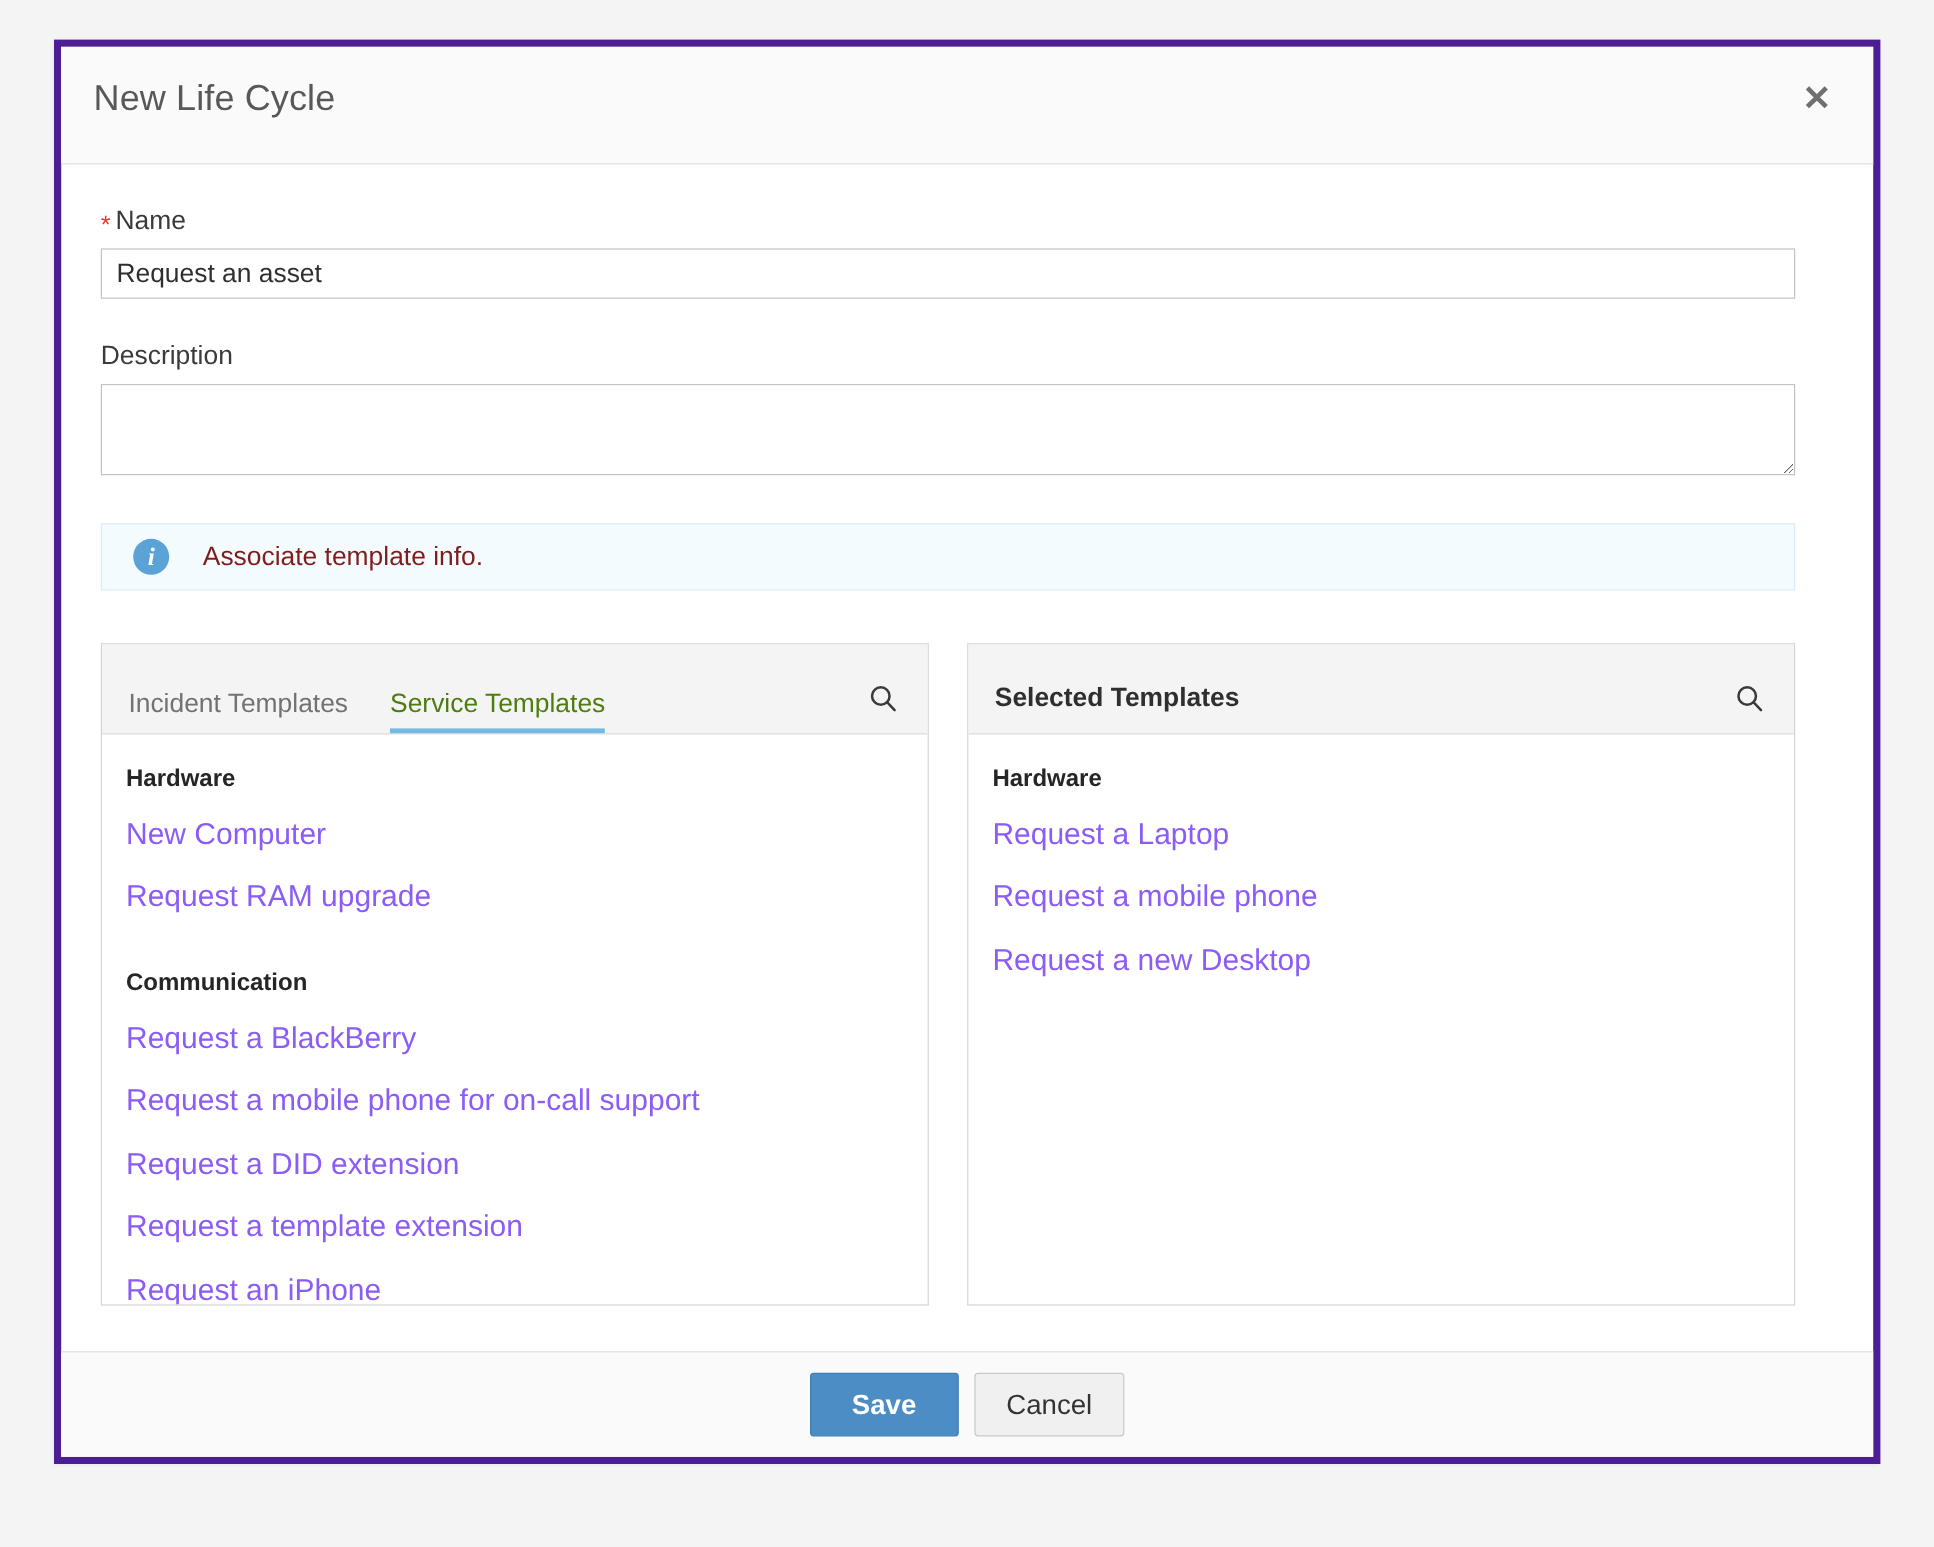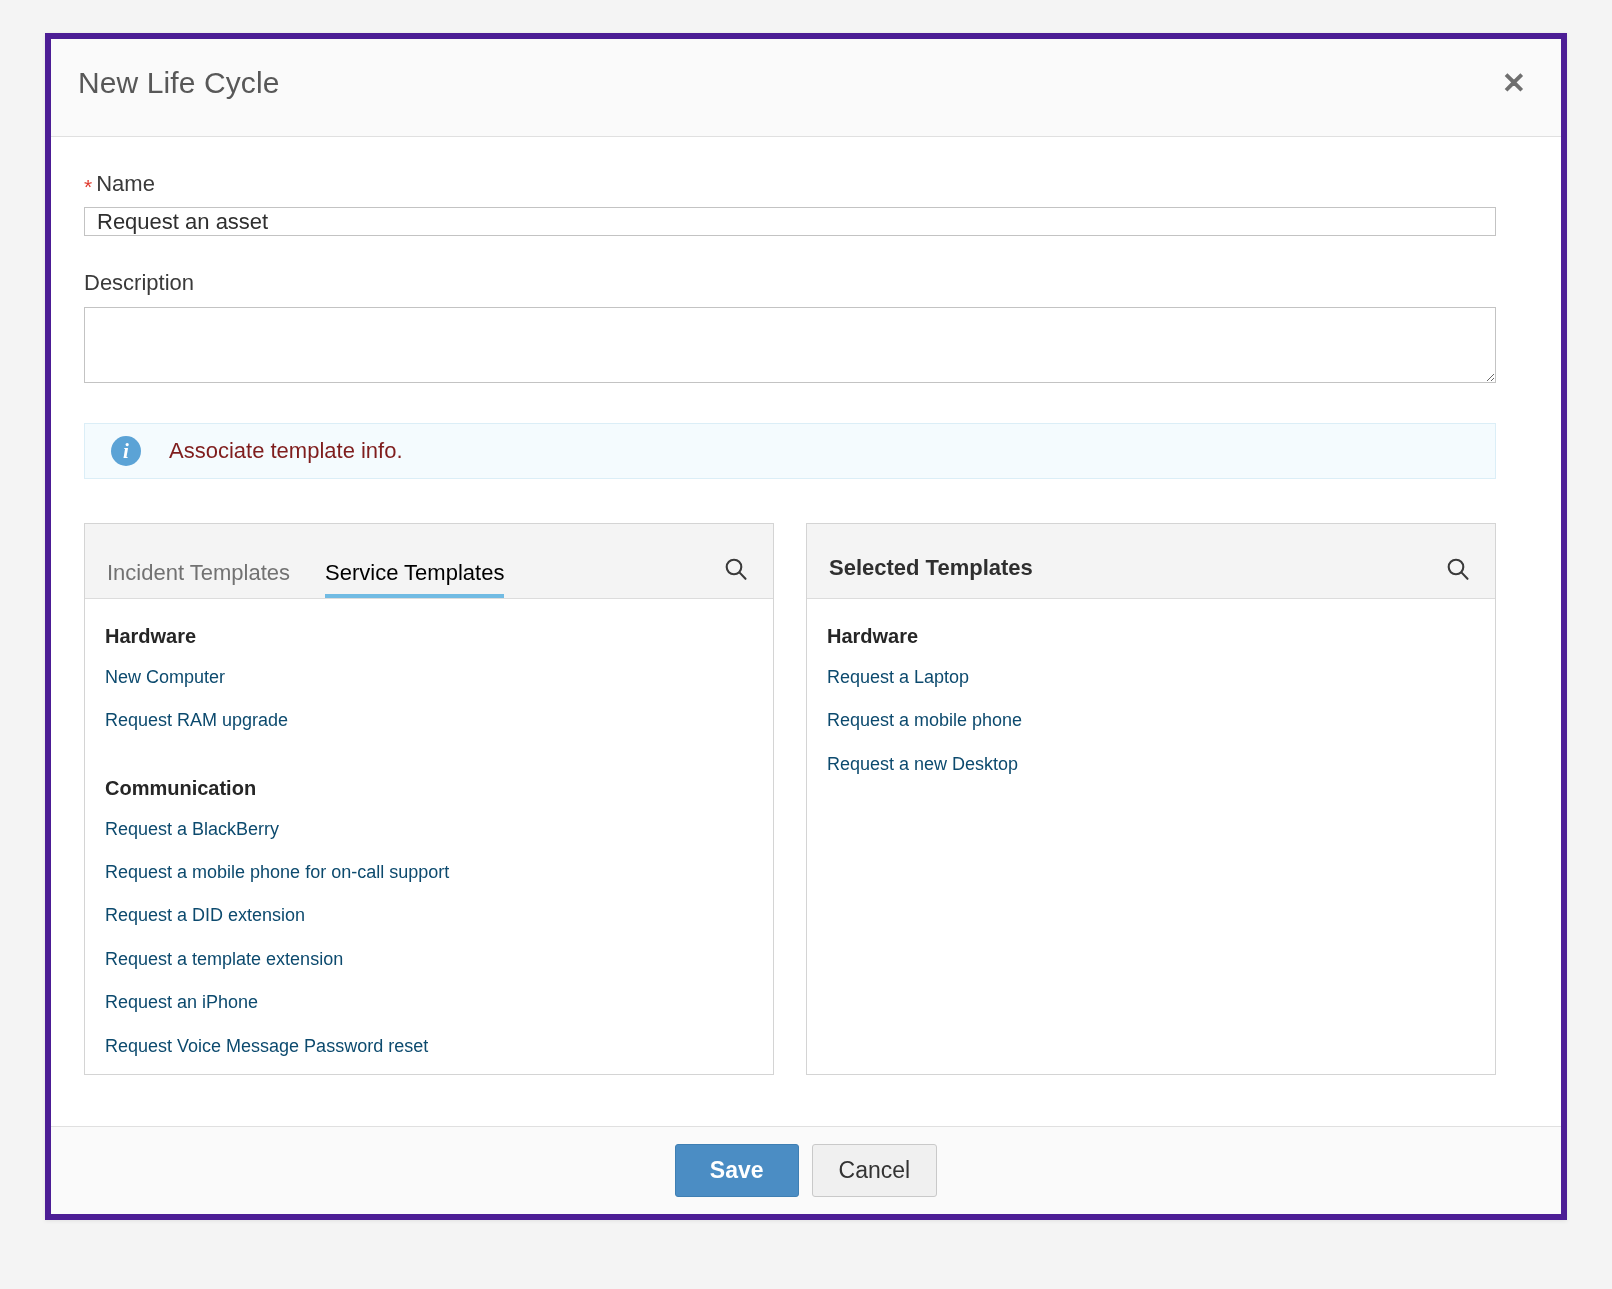--- a/index.html
+++ b/index.html
@@ -87,21 +87,21 @@
     color: #e03b2f;
     font-size: 21px;
     margin-right: 4px;
     position: relative;
     top: 3px;
   }
 
   .text-input {
     display: block;
     width: 1412px;
-    height: 29px;
+    height: 42px;
     border: 1px solid #c3c3c3;
     background: #fff;
     font-family: "Liberation Sans", sans-serif;
     font-size: 22px;
     color: #2f2f2f;
     padding: 0 12px;
     outline: none;
     border-radius: 0;
   }
 
@@ -187,21 +187,21 @@
     font-size: 22px;
     color: #727272;
     padding: 0 22px 14px 0;
     cursor: pointer;
     white-space: nowrap;
     position: relative;
     line-height: 1;
   }
   .tab + .tab { padding-left: 13px; }
   .tab.active {
-    color: #000000;
+    color: #4d7c0f;
   }
   .tab.active::after {
     content: "";
     position: absolute;
     left: 13px;
     right: 22px;
     bottom: 0;
     height: 4px;
     background: #71bbe3;
   }
@@ -235,22 +235,22 @@
   }
   .group-header {
     font-size: 20px;
     font-weight: 700;
     color: #262626;
     padding: 6px 20px 6px 20px;
     line-height: 1.35;
   }
   .group-header.spaced { margin-top: 26px; }
   .list-item {
-    font-size: 18px;
-    color: #0c4a6e;
+    font-size: 25px;
+    color: #8b5cf6;
     padding: 10px 20px 10px 20px;
     line-height: 1.3;
     cursor: pointer;
     white-space: nowrap;
   }
 
   
   .modal-footer {
     flex: 0 0 88px;
     height: 88px;

